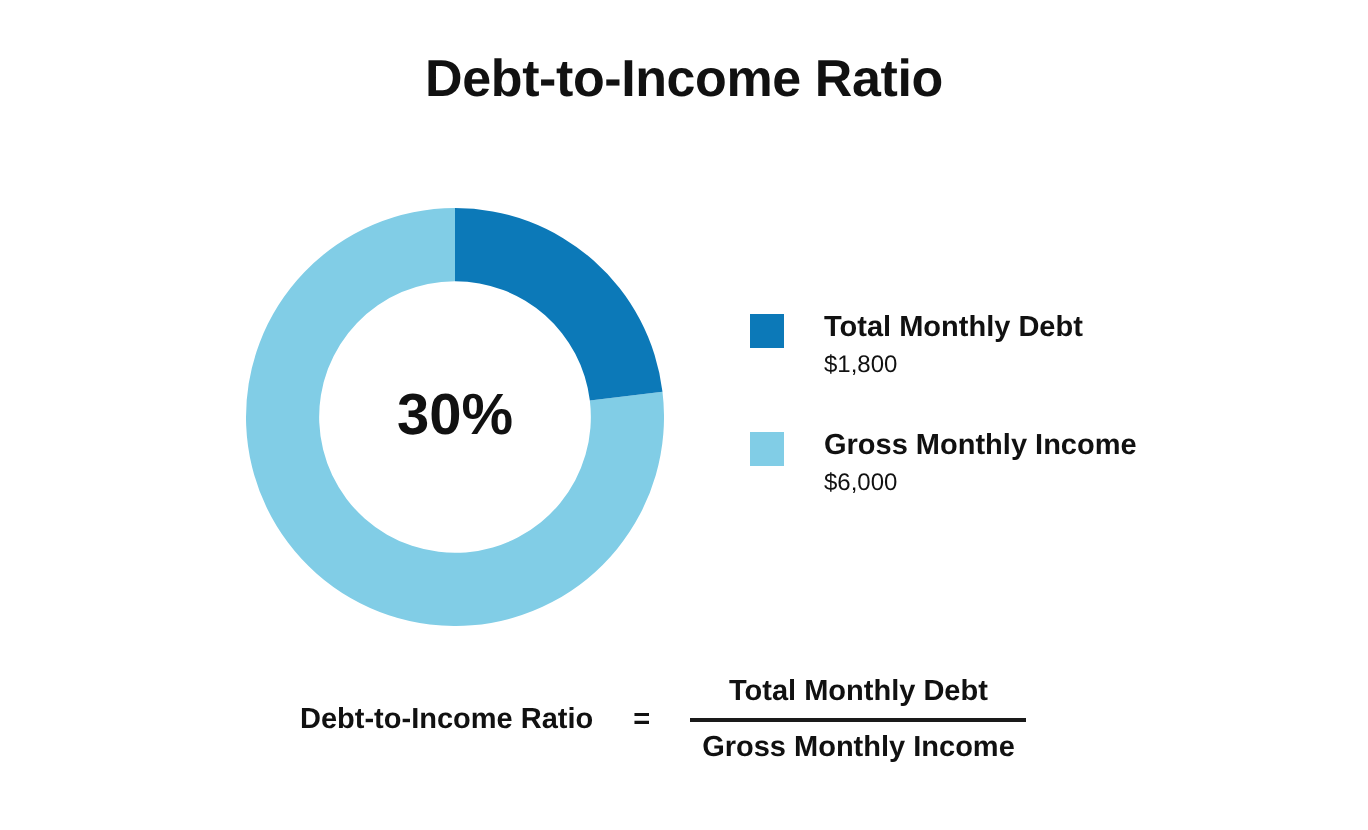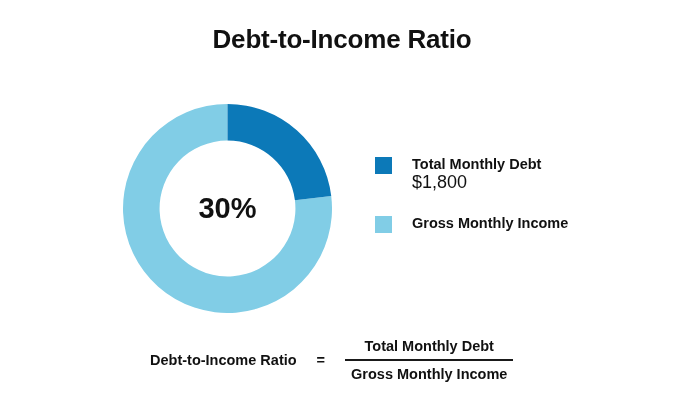--- a/index.html
+++ b/index.html
@@ -81,21 +81,21 @@
     margin-left: 20px;
   }
   .legend-label {
     font-size: 14.5px;
     font-weight: bold;
     line-height: 18px;
     color: #111111;
     white-space: nowrap;
   }
   .legend-value {
-    font-size: 18px;
+    font-size: 12px;
     font-weight: normal;
     line-height: 19px;
     color: #111111;
   }
 
   
   .formula {
     position: absolute;
     left: 150px;
     top: 336px;
@@ -161,20 +161,21 @@
     <span class="legend-text">
       <span class="legend-label">Total Monthly Debt</span>
       <span class="legend-value" style="display:block;">$1,800</span>
     </span>
   </div>
 
   <div class="legend-item">
     <span class="legend-swatch" id="swatch-1" style="background: rgb(129, 205, 230);"></span>
     <span class="legend-text">
       <span class="legend-label">Gross Monthly Income</span>
+      <span class="legend-value" style="display:block;">$6,000</span>
     </span>
   </div>
 
 </div>
 
 <div class="formula">
   <span class="formula-lhs">Debt-to-Income Ratio</span>
   <span class="formula-equals">=</span>
   <span class="fraction">
     <span class="fraction-numerator">Total Monthly Debt</span>

